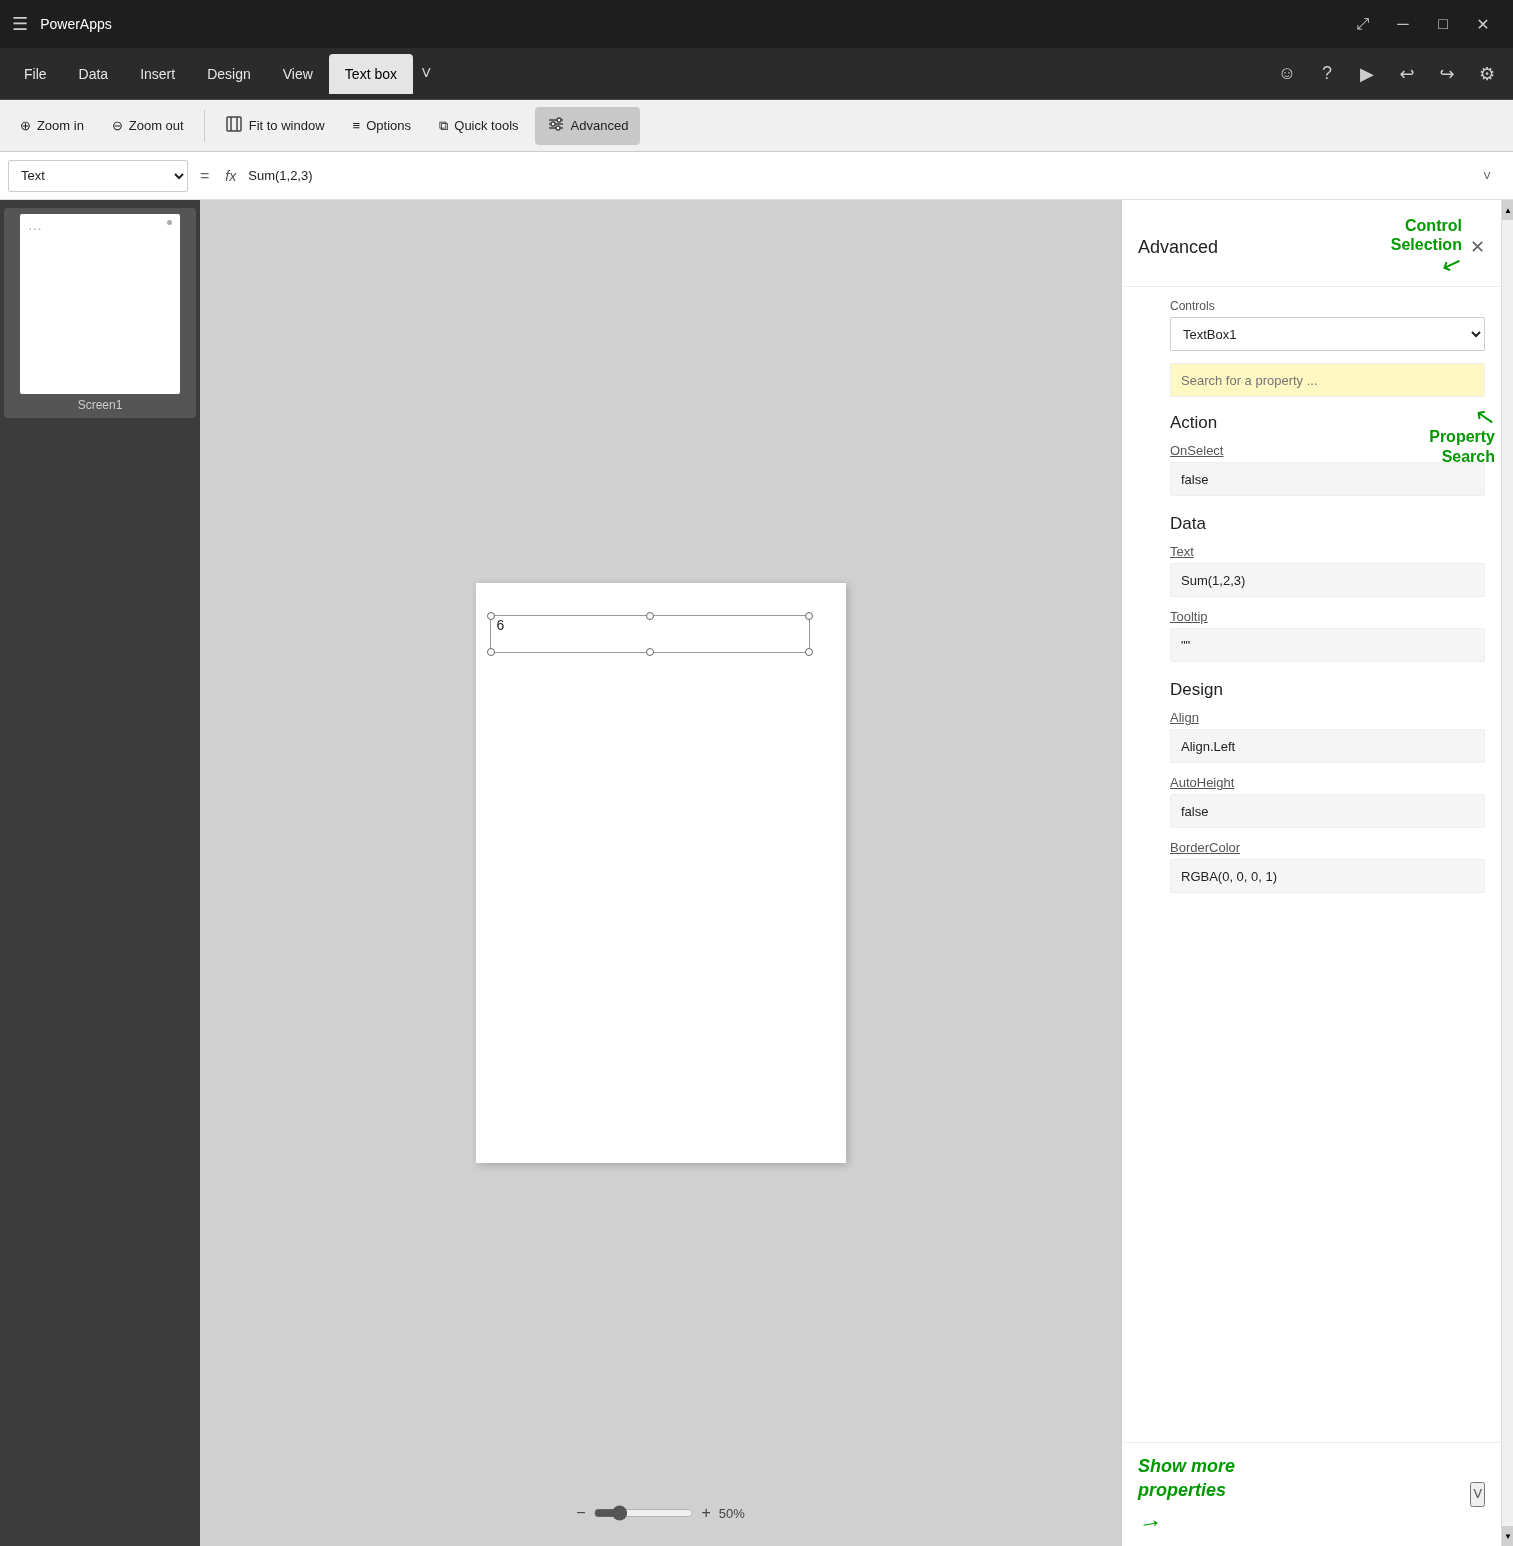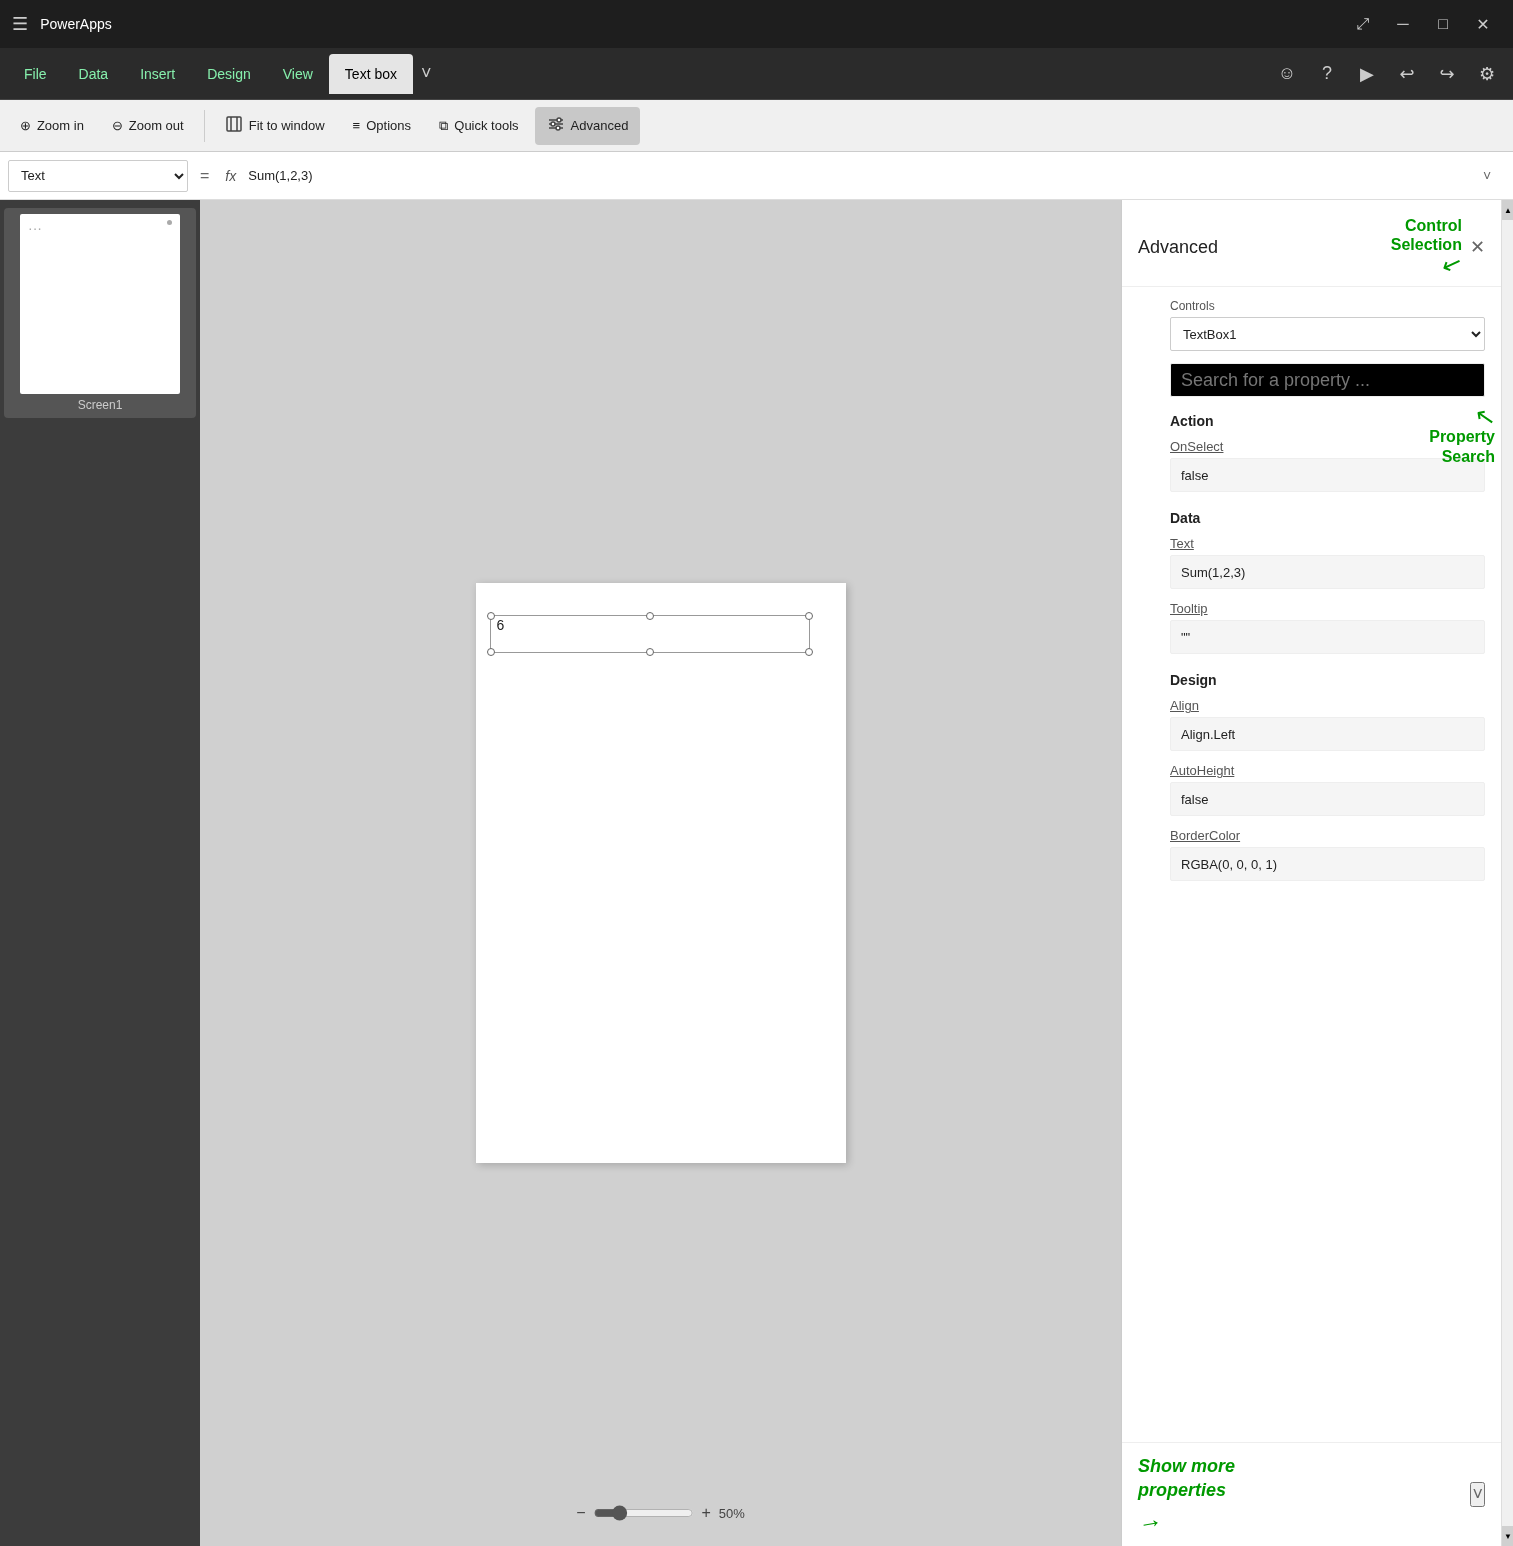--- a/index.html
+++ b/index.html
@@ -23,21 +23,21 @@
     .menubar {
       background: #2b2b2b;
       height: 52px;
       display: flex;
       align-items: center;
       padding: 0 8px;
       border-bottom: 1px solid #444;
     }
     .menu-item {
       padding: 8px 16px;
-      color: #86efac;
+      color: #e5e5e5;
       font-size: 14px;
       cursor: pointer;
       border-radius: 4px;
       height: 40px;
       display: flex;
       align-items: center;
     }
     .menu-item.active { background: #e5e5e5; color: #000; border-radius: 4px 4px 0 0; }
     .menu-right {
       margin-left: auto;
@@ -203,27 +203,27 @@
     .advanced-dropdown {
       width: 100%; height: 34px;
       border: 1px solid #ccc; border-radius: 2px;
       font-size: 13px; padding: 0 8px;
       background: #fff; color: #222; cursor: pointer;
       margin-bottom: 12px;
     }
     .search-prop {
       width: 100%; height: 34px;
       border: 1px solid #eee; border-radius: 2px;
-      background: #000000; font-size: 18px;
+      background: #fef9c3; font-size: 13px;
       padding: 0 10px; color: #888; margin-bottom: 16px;
       outline: none;
     }
 
     .prop-section { margin-bottom: 18px; }
-    .prop-section-title { font-size: 14px; font-weight: 700; color: #222; margin-bottom: 10px; }
+    .prop-section-title { font-size: 17px; font-weight: 400; color: #222; margin-bottom: 10px; }
     .prop-label { font-size: 13px; color: #555; margin-bottom: 4px; text-decoration: underline; }
     .prop-value {
       width: 100%; min-height: 34px;
       background: #f5f5f5; border: 1px solid #eee;
       border-radius: 2px; font-size: 13px;
       padding: 6px 10px; color: #222;
       margin-bottom: 12px; display: flex; align-items: center;
     }
 
     

